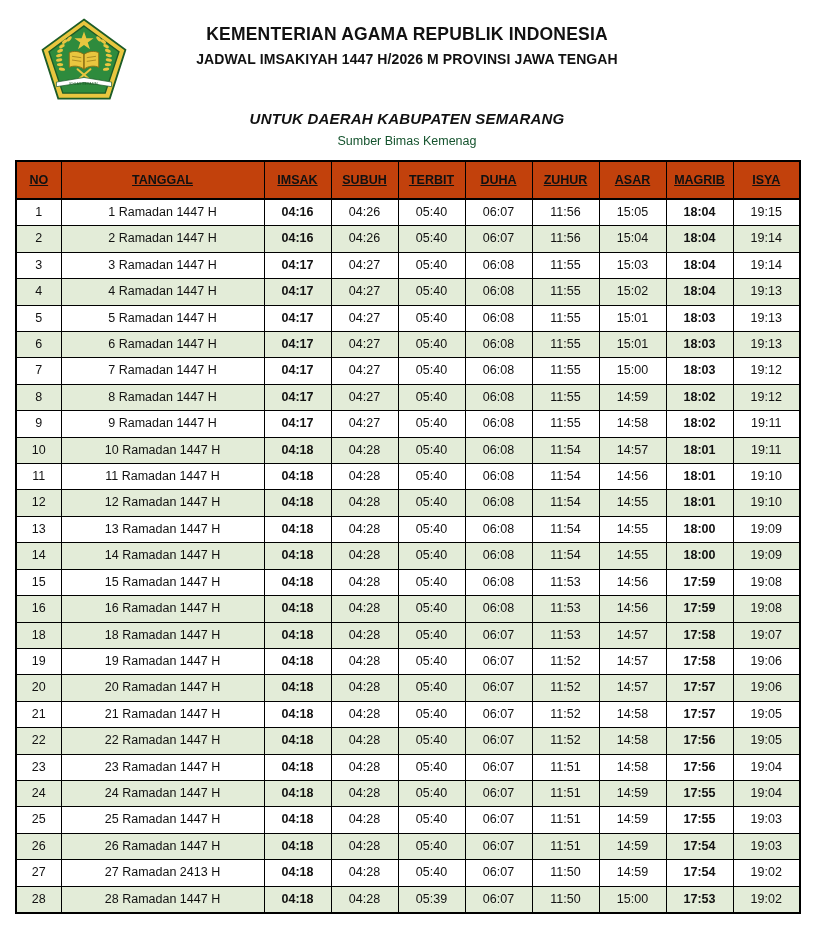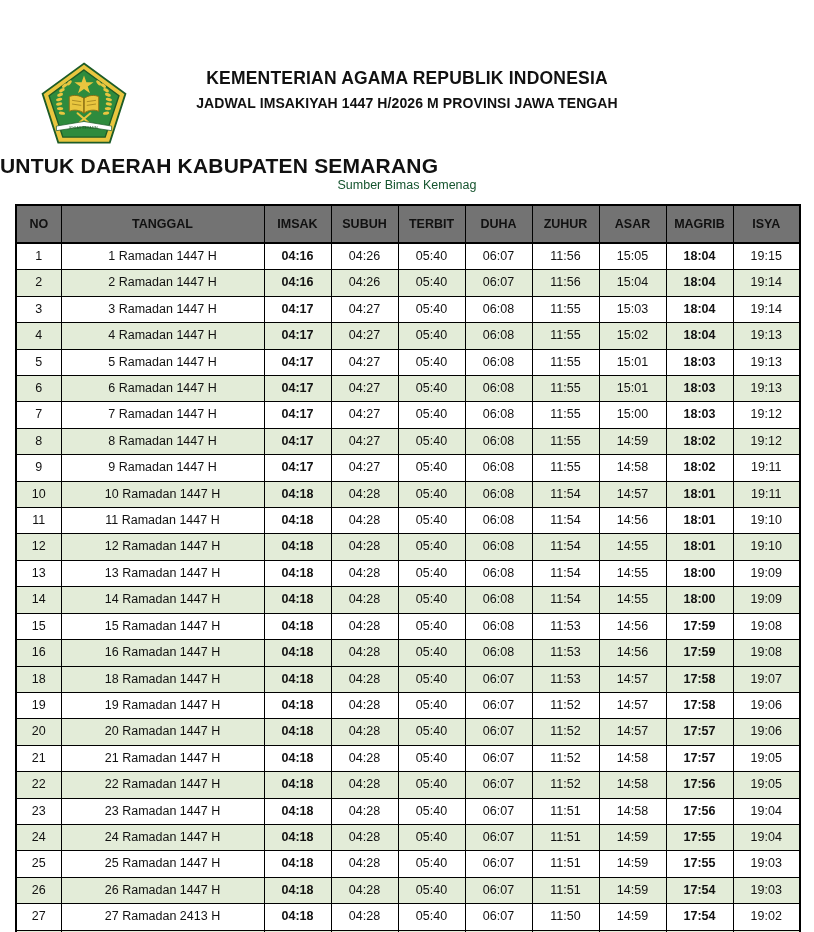--- a/index.html
+++ b/index.html
@@ -19,21 +19,20 @@
     width: 814px;
     height: 932px;
     position: relative;
     box-sizing: border-box;
   }
 
   
   .header {
     position: relative;
     height: 155px;
-    margin-top: 44px;
   }
 
   .logo-wrap {
     position: absolute;
     left: 38px;
     top: 14px;
     width: 92px;
     height: 92px;
   }
   .logo-wrap svg { display: block; width: 92px; height: 92px; }
@@ -66,23 +65,25 @@
     font-weight: bold;
     letter-spacing: 0.1px;
     line-height: 24px;
     white-space: nowrap;
   }
   .subtitle {
     position: absolute;
     left: 0;
     top: 110px;
     width: 814px;
-    font-size: 21px;
+    text-align: center;
+    font-size: 15px;
     font-weight: bold;
     letter-spacing: 0.2px;
+    font-style: italic;
   }
   .source {
     position: absolute;
     left: 0;
     top: 134px;
     width: 814px;
     text-align: center;
     font-size: 12.5px;
     font-weight: normal;
     color: #14532d;
@@ -110,26 +111,27 @@
     vertical-align: middle;
     font-size: 12.5px;
     padding: 0;
     height: 25.4px;
     line-height: 25.4px;
     white-space: nowrap;
     overflow: hidden;
   }
 
   table.schedule thead th {
-    background: #737373;
+    background: #c2410c;
     font-weight: bold;
     font-size: 12.5px;
     height: 36px;
     line-height: 36px;
     border-bottom: 2.5px solid #000000;
+    text-decoration: underline;
   }
 
   
   col.c-no      { width: 45px; }
   col.c-tanggal { width: 203px; }
   col.c-time    { width: 67px; }
 
   tbody tr.odd  td { background: #ffffff; }
   tbody tr.even td { background: #e3ecd8; }
 

